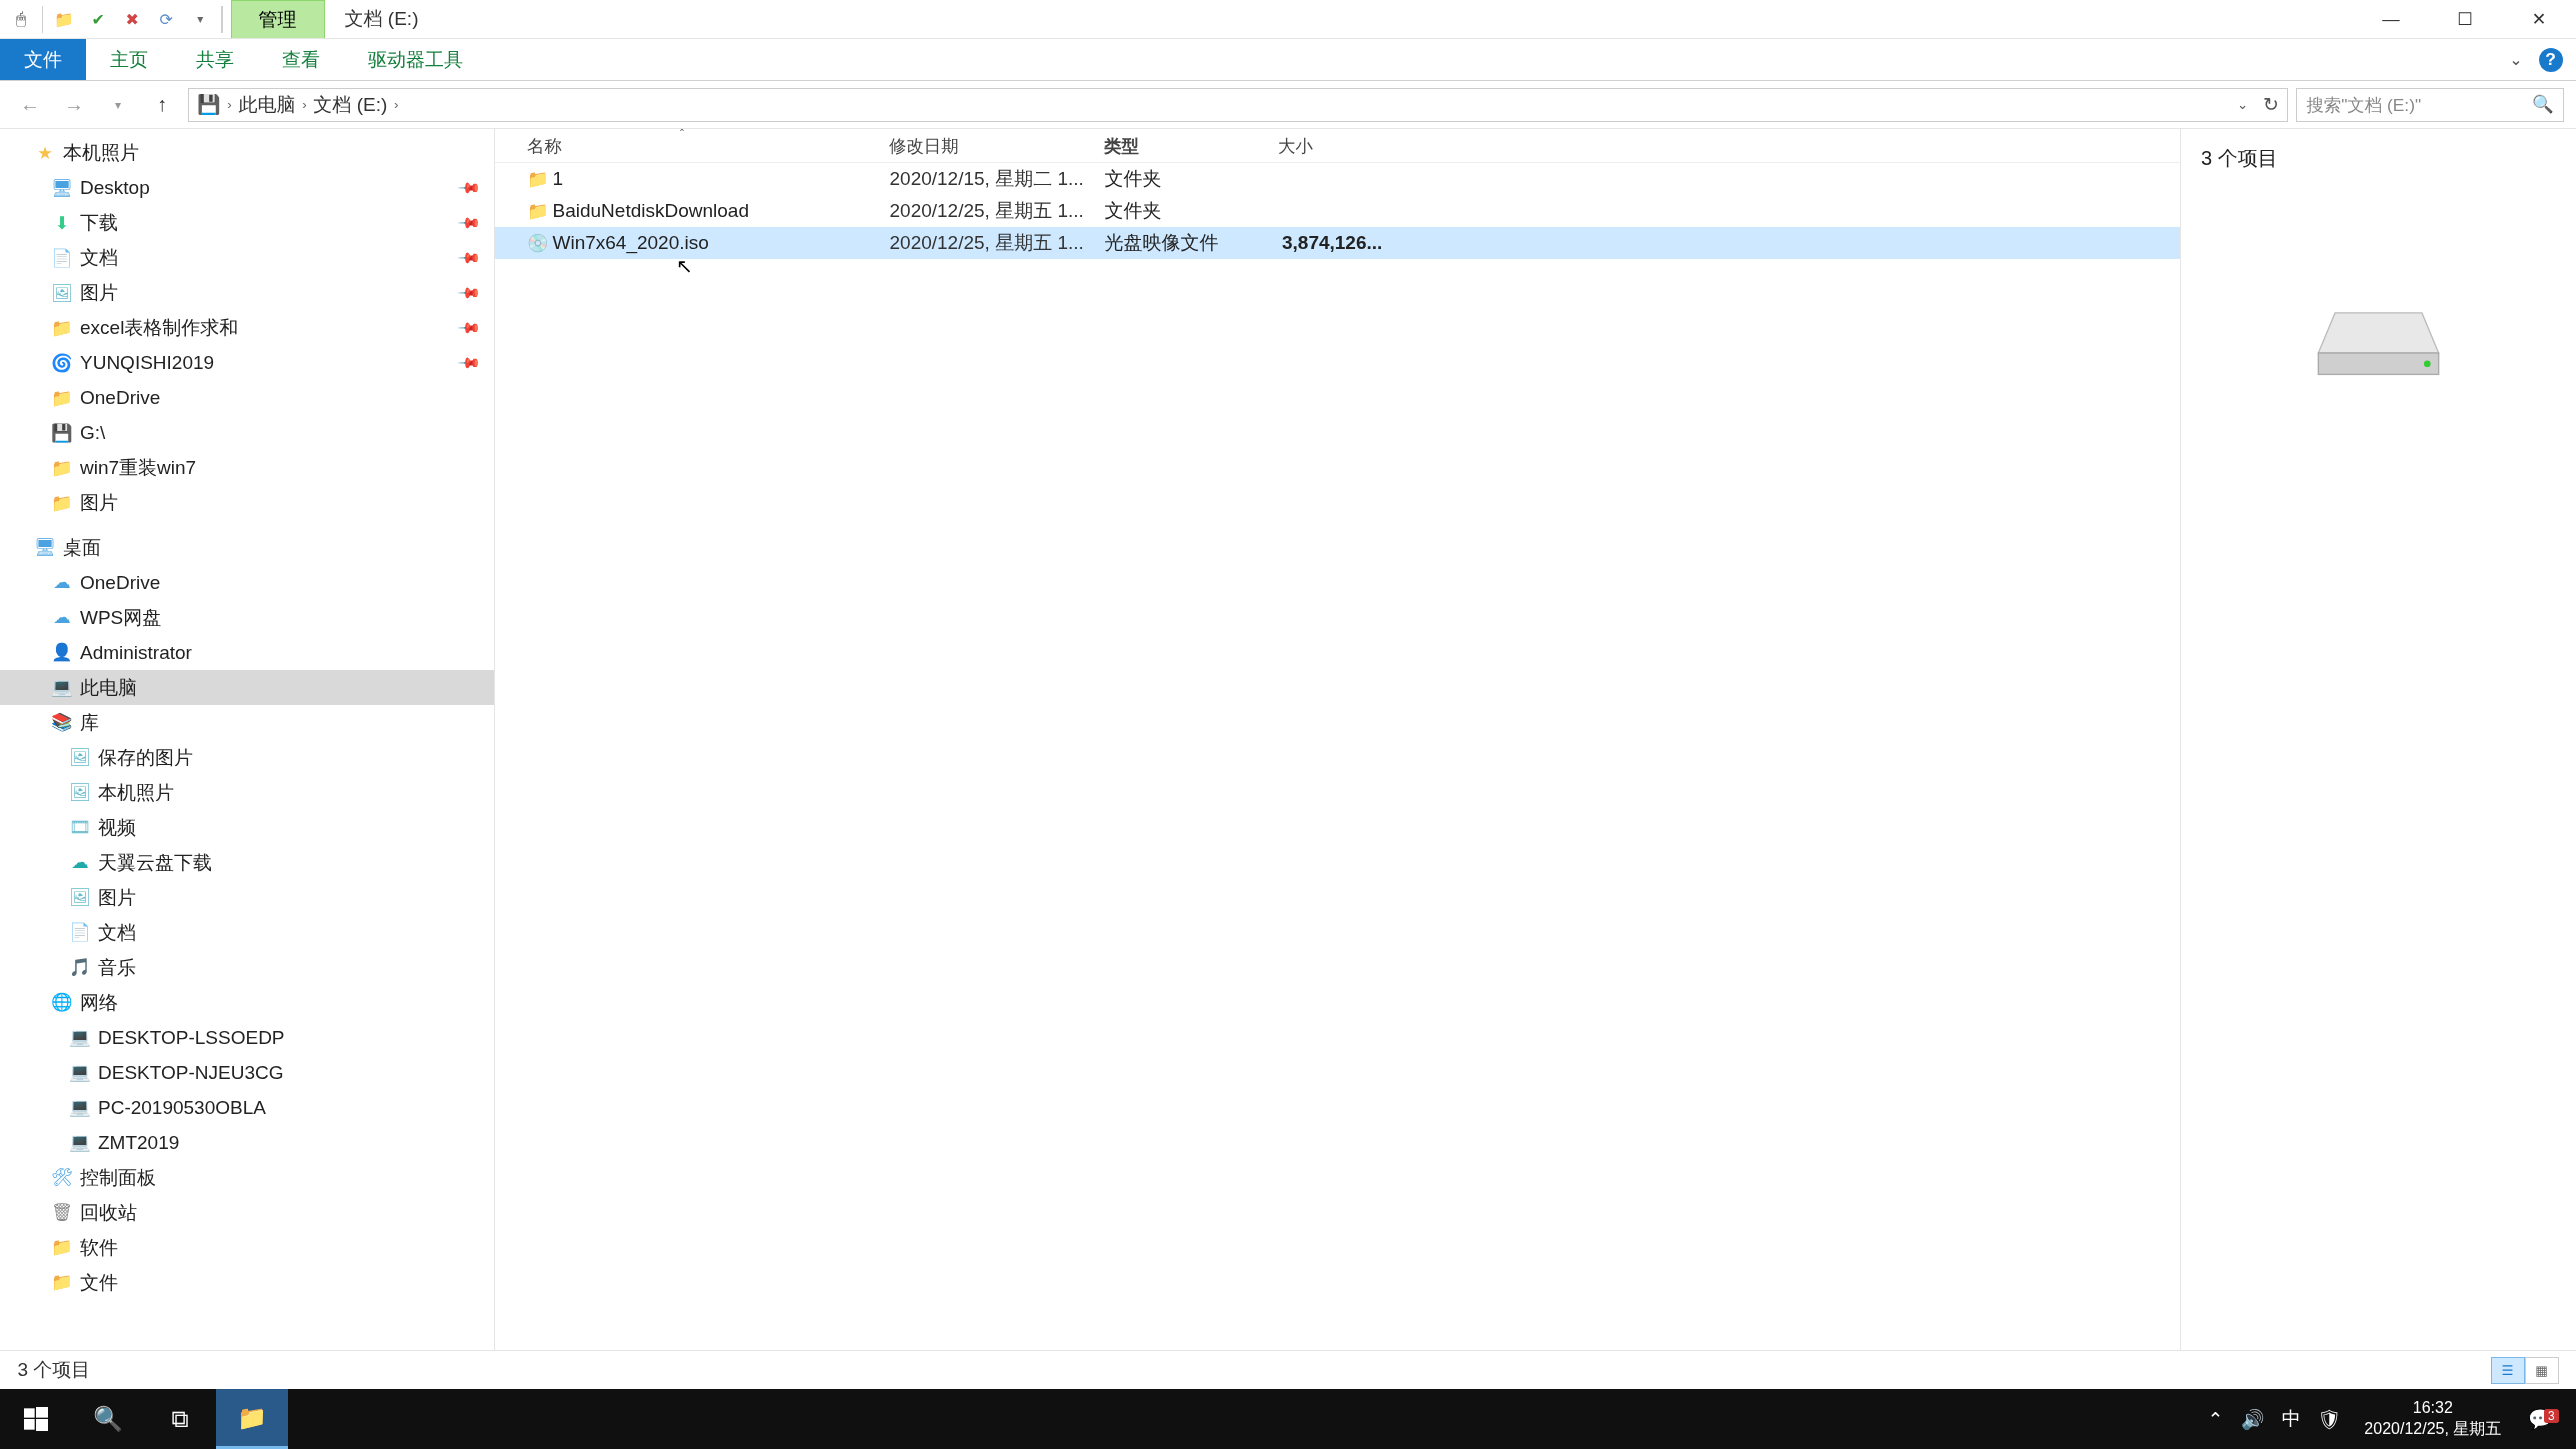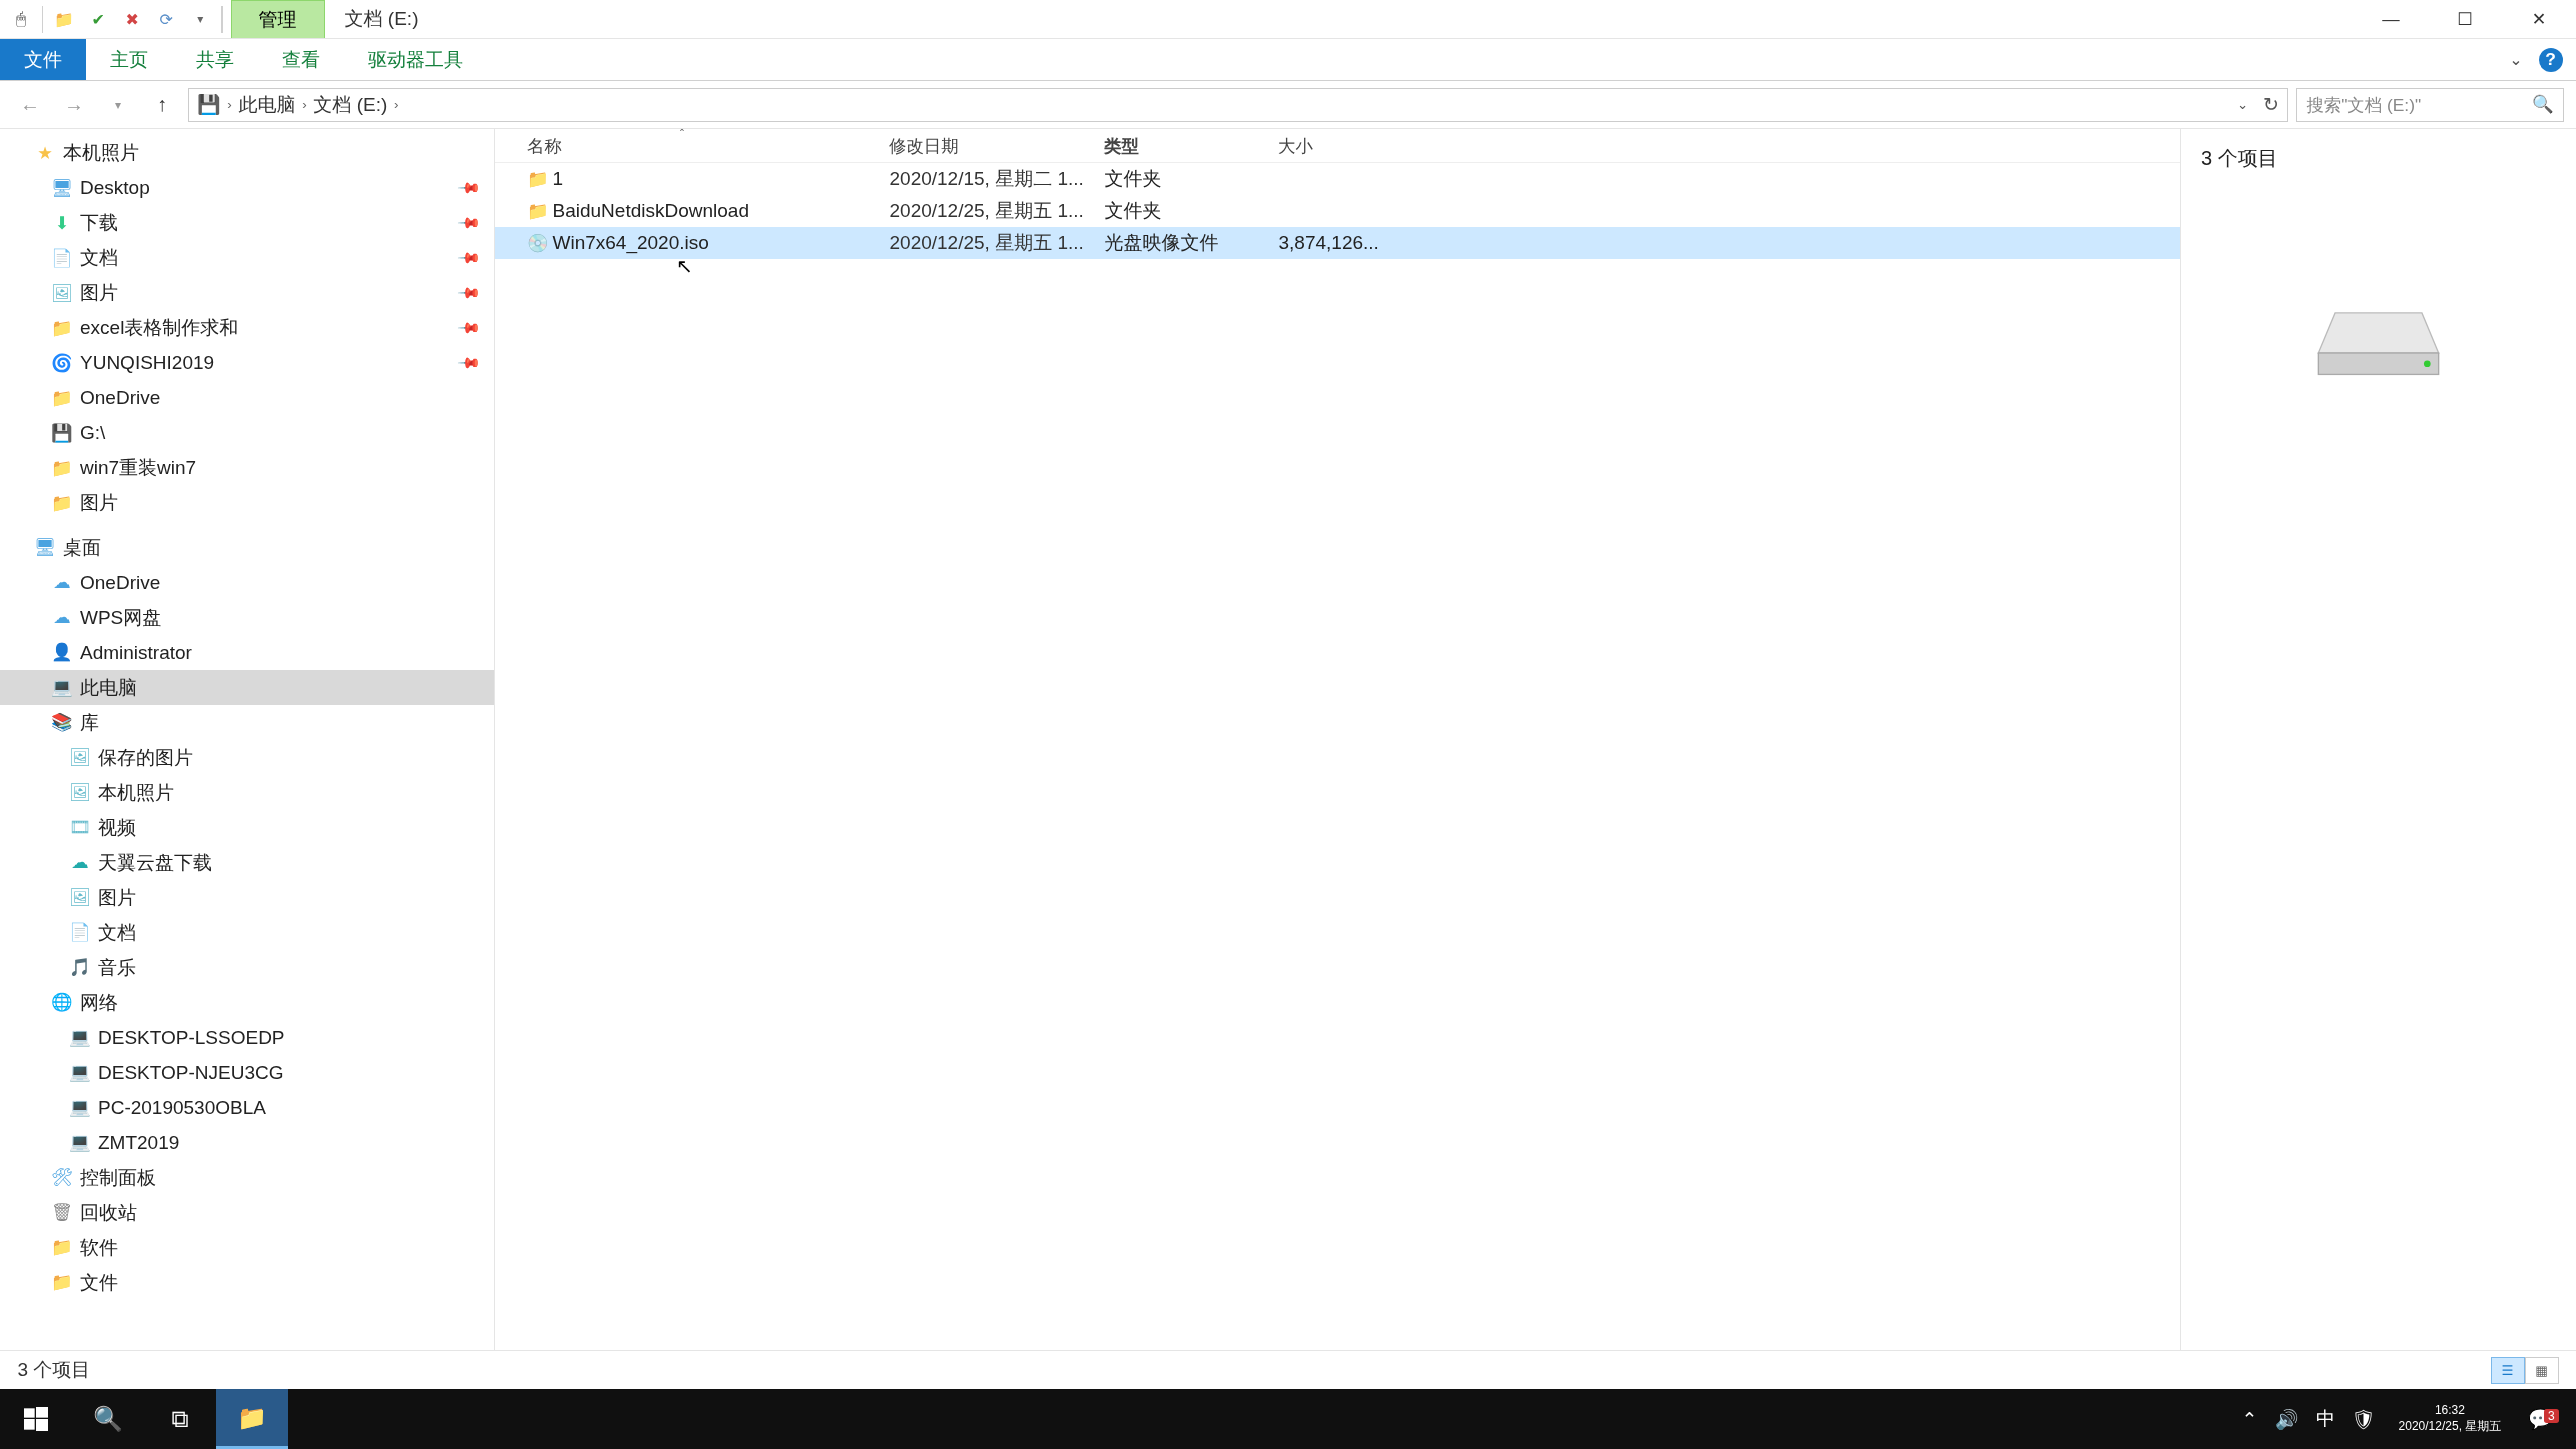--- a/index.html
+++ b/index.html
@@ -55,41 +55,41 @@
 .col-name { width: 362px; }
 .col-date { width: 215px; }
 .col-type { width: 174px; font-weight: bold; }
 .col-size { width: 114px; text-align: left; }
 .row { height: 32px; display: flex; align-items: center; padding-left: 32px; font-size: 19px; color: #222; }
 .row.selected { background: #cde8ff; }
 .row .ico { width: 25.5px; font-size: 17.4px; }
 .row .name { width: 337px; }
 .row .date { width: 215px; color: #333; }
 .row .type { width: 174px; }
-.row .size { width: 114px; text-align: left; padding-right: 6.7px; }
+.row .size { width: 114px; text-align: center; padding-right: 6.7px; font-weight: bold; }
 
 
 .preview { width: 396px; border-left: 0.7px solid #e5e5e5; display: flex; flex-direction: column; align-items: center; padding-top: 16px; }
 .preview-title { font-size: 20px; color: #222; align-self: flex-start; padding-left: 20px; }
 .drive-icon { margin-top: 134px; }
 .drive-icon svg { width: 127px; height: 74px; }
 
 
 .status { height: 39px; border-top: 0.7px solid #e5e5e5; display: flex; align-items: center; padding: 0 17.4px; font-size: 19px; color: #333; }
 .status-views { margin-left: auto; display: flex; }
 .status-view { width: 34px; height: 27px; border: 0.7px solid #ccc; display: flex; align-items: center; justify-content: center; font-size: 13.4px; color: #666; }
 .status-view.active { background: #cde8ff; border-color: #7ab8ea; color: #1979ca; }
 
 
 .taskbar { position: absolute; bottom: 0; left: 0; right: 0; height: 60px; background: #101010; display: flex; align-items: stretch; color: #fff; }
 .tb-item { width: 72px; display: flex; align-items: center; justify-content: center; font-size: 24px; }
 .tb-item.active { background: #2a5a8a; border-bottom: 3.4px solid #76b9ed; }
 .tb-right { margin-left: auto; display: flex; align-items: center; }
 .tray-ico { width: 38px; display: flex; align-items: center; justify-content: center; font-size: 19px; }
-.clock { display: flex; flex-direction: column; align-items: center; justify-content: center; padding: 0 16px; font-size: 12px; line-height: 1.3; }
+.clock { display: flex; flex-direction: column; align-items: center; justify-content: center; padding: 0 16px; font-size: 16px; line-height: 1.3; }
 .notif { width: 48px; display:flex; align-items:center; justify-content:center; position: relative; font-size: 20px;}
 .notif .badge { position:absolute; bottom:8px; right:6.7px; background:#c33; color:#fff; font-size:12px; padding:0 4px; border-radius:2.7px;}
 .show-desktop { width: 10.7px; border-left: 0.7px solid #444; }
 
 
 .c-folder { color: #f8c96b; }
 .c-blue { color: #4aa3e0; }
 .c-star { color: #f8c24a; }
 .c-dl { color: #3c8; }
 .c-doc { color: #b88; }

